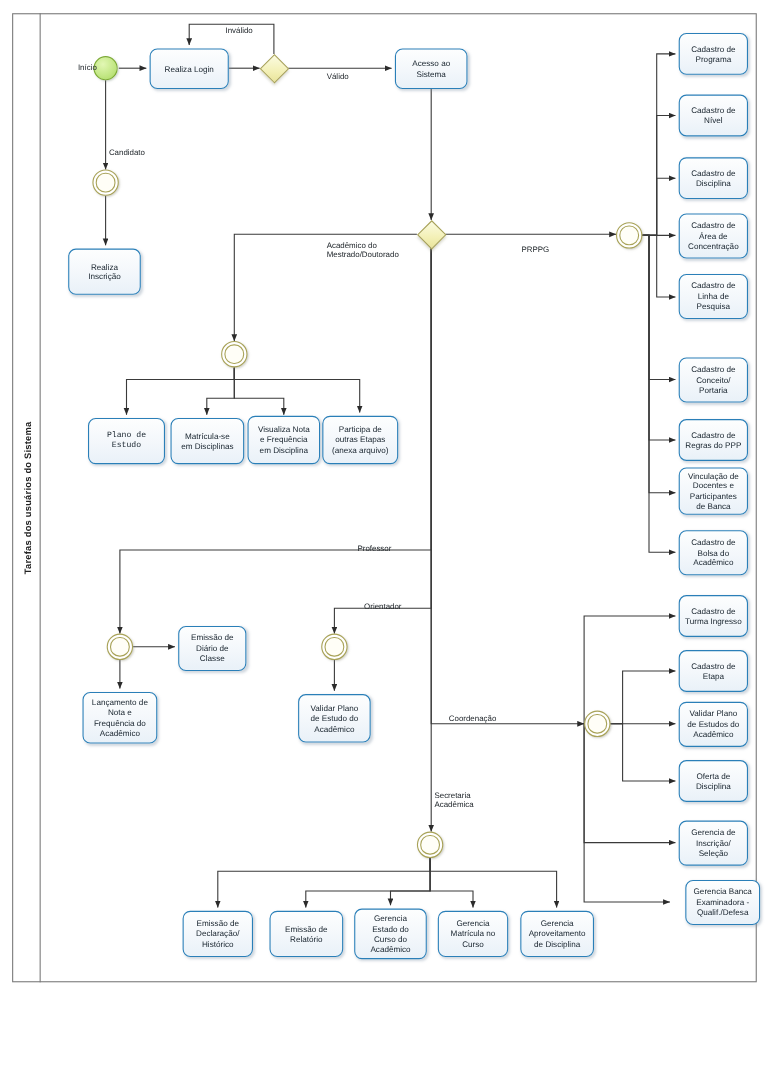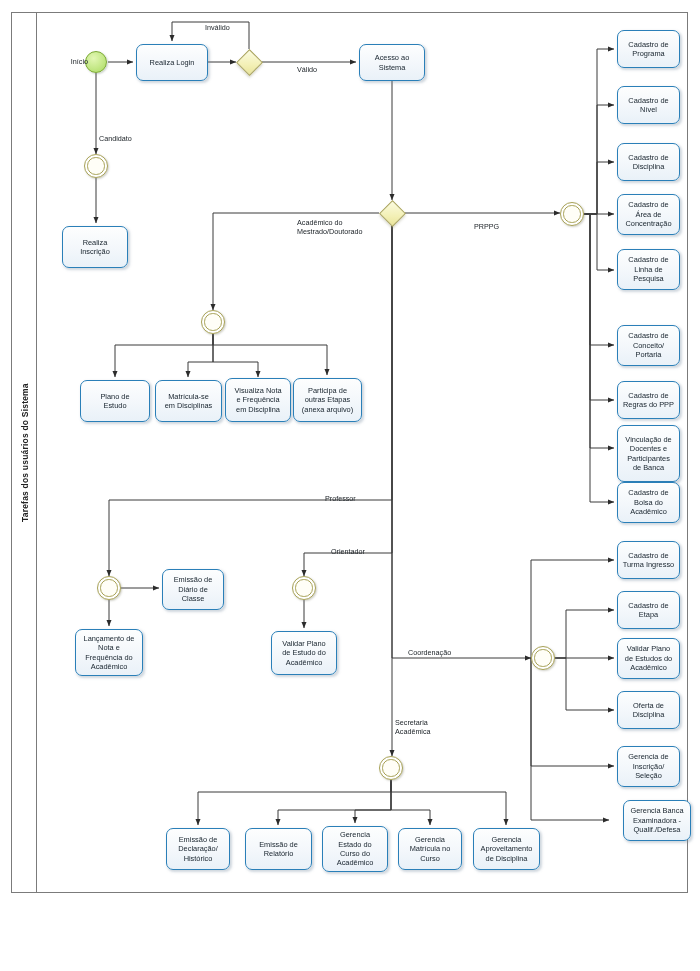--- a/index.html
+++ b/index.html
@@ -137,21 +137,21 @@
         <span>Realiza Login</span>
       </div>
       <div class="task" style="left: 359px; top: 44px; width: 66px; height: 37px;">
         <span>Acesso ao
 Sistema</span>
       </div>
       <div class="task" style="left: 62px; top: 226px; width: 66px; height: 42px;">
         <span>Realiza
 Inscrição</span>
       </div>
-      <div class="task" style="left: 80px; top: 380px; width: 70px; height: 42px;">
+      <div class="task" style="left: 80px; top: 380px; width: 70px; height: 42px; font-family: Liberation Mono, monospace;">
         <span>Plano de
 Estudo</span>
       </div>
       <div class="task" style="left: 155px; top: 380px; width: 67px; height: 42px;">
         <span>Matrícula-se
 em Disciplinas</span>
       </div>
       <div class="task" style="left: 225px; top: 378px; width: 66px; height: 44px;">
         <span>Visualiza Nota
 e Frequência
@@ -202,21 +202,21 @@
       </div>
       <div class="task" style="left: 617px; top: 325px; width: 63px; height: 41px;">
         <span>Cadastro de
 Conceito/
 Portaria</span>
       </div>
       <div class="task" style="left: 617px; top: 381px; width: 63px; height: 38px;">
         <span>Cadastro de
 Regras do PPP</span>
       </div>
-      <div class="task" style="left: 617px; top: 425px; width: 63px; height: 57px;">
+      <div class="task" style="left: 617px; top: 425px; width: 63px; height: 43px;">
         <span>Vinculação de
 Docentes e
 Participantes
 de Banca</span>
       </div>
       <div class="task" style="left: 617px; top: 482px; width: 63px; height: 41px;">
         <span>Cadastro de
 Bolsa do
 Acadêmico</span>
       </div>

